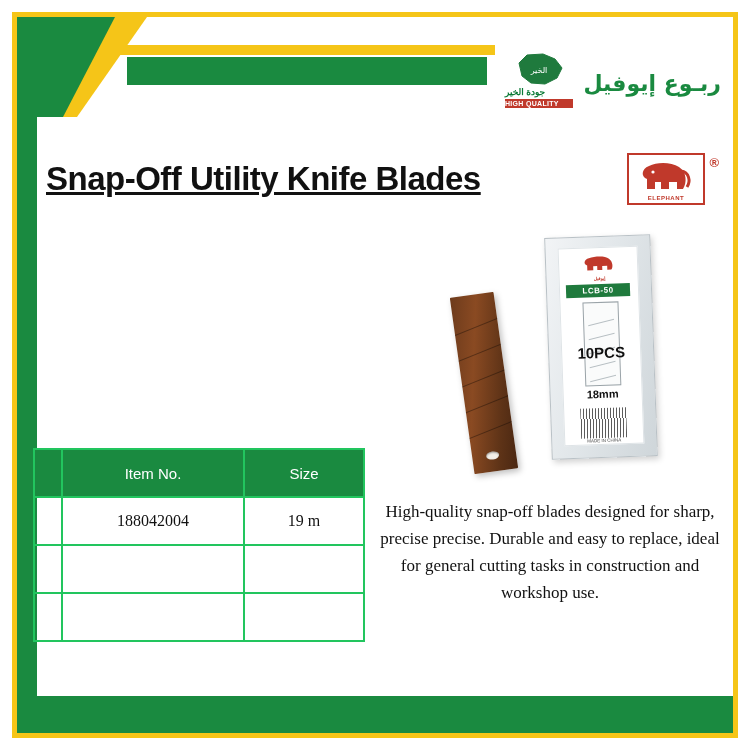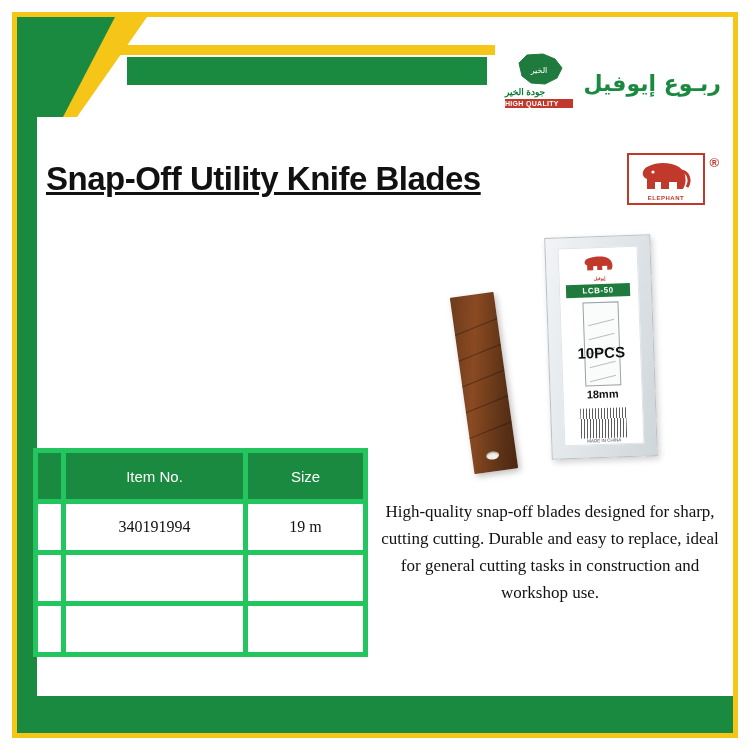--- a/index.html
+++ b/index.html
@@ -295,21 +295,21 @@
     position: absolute;
     left: 33px; top: 448px;
     width: 330px;
   }
   table.spec {
     border-collapse: collapse;
     width: 330px;
     table-layout: fixed;
   }
   table.spec th, table.spec td {
-    border: 5px solid #22c55e;
+    border: 2px solid #22c55e;
     height: 44px;
     text-align: center;
     font-family: "Liberation Serif", serif;
     font-size: 16px;
     color: #111;
   }
   table.spec th {
     background: #1a8a40;
     color: #ffffff;
     font-weight: normal;
@@ -422,32 +422,32 @@
       <thead>
         <tr>
           <th></th>
           <th>Item  No.</th>
           <th>Size</th>
         </tr>
       </thead>
       <tbody>
         <tr>
           <td></td>
-          <td>340191994</td>
+          <td>188042004</td>
           <td>19 m</td>
         </tr>
         <tr>
           <td></td>
           <td></td>
           <td></td>
         </tr>
         <tr>
           <td></td>
           <td></td>
           <td></td>
         </tr>
       </tbody>
     </table>
   </div>
 
-  <div class="description">High-quality snap-off blades designed for sharp, cutting cutting. Durable and easy to replace, ideal for general cutting tasks in construction and workshop use.</div>
+  <div class="description">High-quality snap-off blades designed for sharp, precise precise. Durable and easy to replace, ideal for general cutting tasks in construction and workshop use.</div>
 
 </div>
 
 </body></html>

